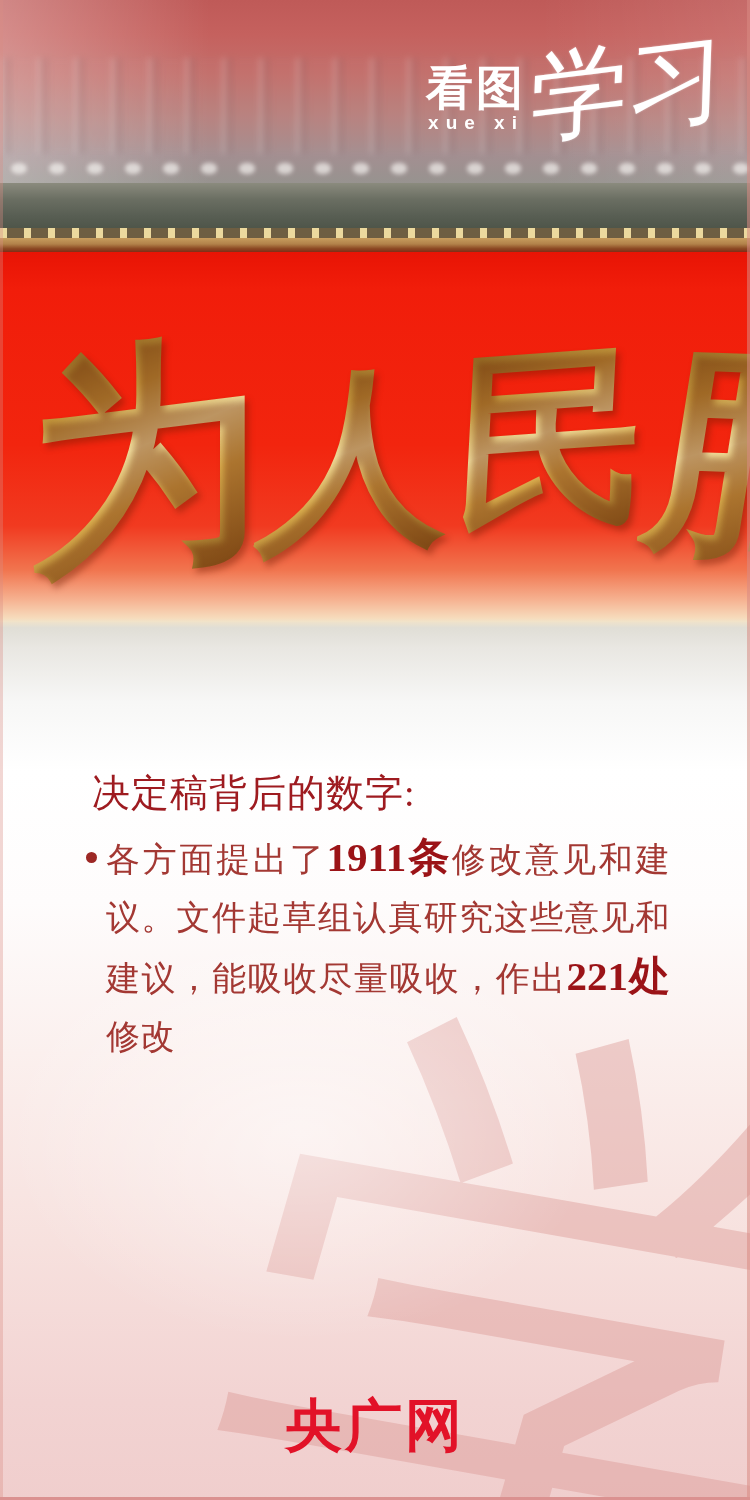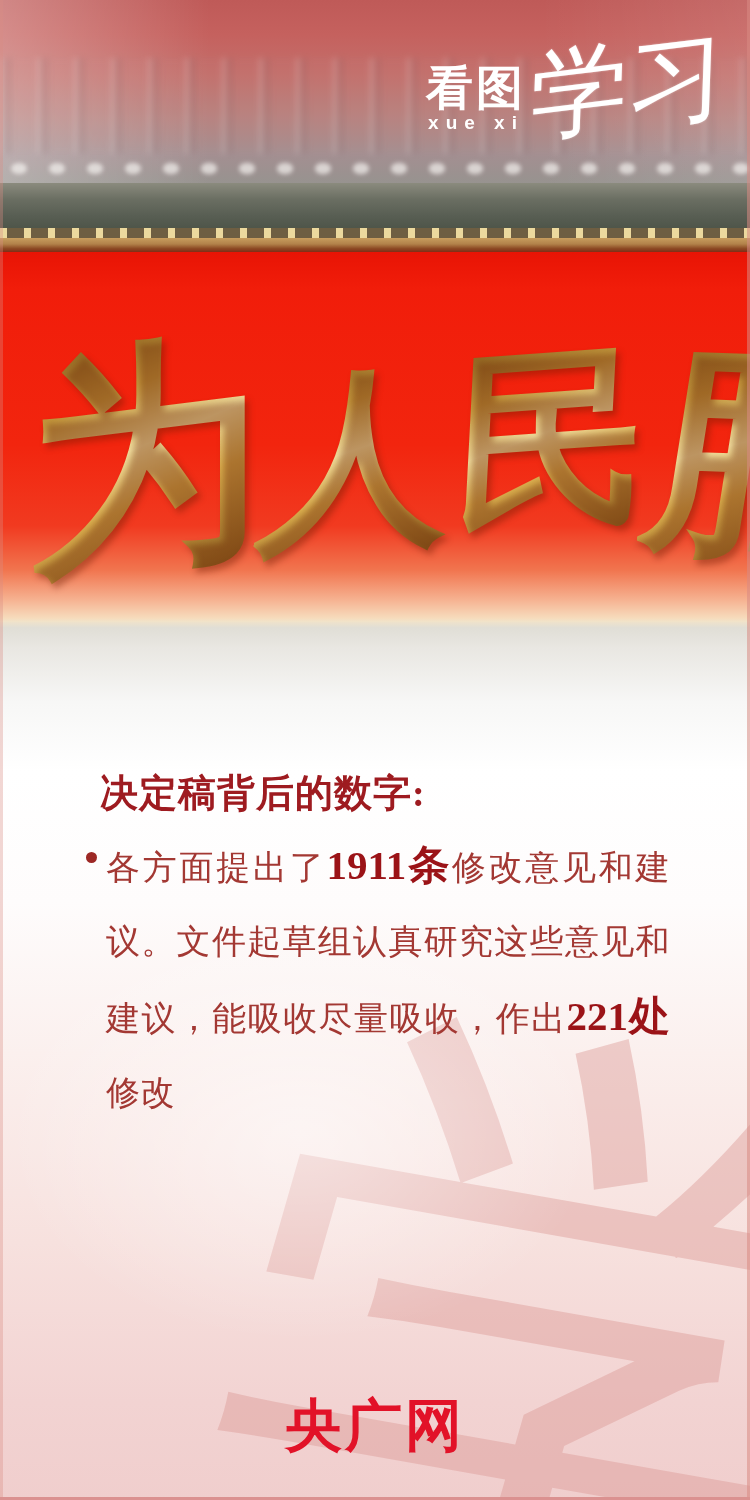--- a/index.html
+++ b/index.html
@@ -21,21 +21,21 @@
     background-size:38px 30px;background-repeat:repeat-x;background-position:0 100%;}
   .dark-band{top:183px;height:47px;
     background:linear-gradient(180deg,#8b8b7e 0%,#6a6e62 35%,#585e53 70%,#4d5448 100%);filter:blur(.5px);}
   .gold-dots{top:228px;height:11px;filter:blur(.6px);
     background:repeating-linear-gradient(90deg,#ecd99e 0 7px,#6e5e42 7px 24px);}
   .beam{top:238px;height:15px;
     background:linear-gradient(180deg,#c79d5e 0%,#b2824a 40%,#8d4a24 70%,#7c2414 100%);}
   .red-wall{top:252px;height:370px;
     background:linear-gradient(180deg,#e81405 0%,#f11d0a 10%,#f2250e 52%,#f13a20 74%,#f1754f 86%,#f6b291 94%,#f6dcbd 99%,#f0e4cb 100%);}
   
-  .brand{position:absolute;top:38px;right:24px;display:flex;align-items:center;color:#ffffff;}
+  .brand{position:absolute;top:38px;right:24px;display:flex;align-items:flex-end;color:#ffffff;}
   .brand-left{margin-top:26px;text-align:center;}
   .brand-title{font-size:47px;font-weight:bold;font-family:"Liberation Sans",sans-serif;letter-spacing:3px;line-height:1.0;}
   .brand-subtitle{font-size:19px;font-weight:bold;font-family:"Liberation Sans",sans-serif;letter-spacing:7px;margin-top:1px;}
   .brand-script{font-size:98px;line-height:.95;margin-left:4px;transform:rotate(-7deg) skewX(-9deg);
     font-family:"DejaVu Serif",serif;text-shadow:0 0 2px rgba(255,255,255,.5);}
   
   .banner{position:absolute;top:292px;left:26px;width:700px;height:320px;
     display:flex;justify-content:space-between;align-items:flex-start;font-family:"DejaVu Serif",serif;}
   .bc{font-weight:bold;display:inline-block;
     background:linear-gradient(163deg,#7e5418 8%,#c59a3e 30%,#f3e09e 46%,#d8ac4c 60%,#8a5f1e 88%);
@@ -45,27 +45,27 @@
   .bc1{font-size:192px;transform:rotate(-2deg) skewX(-7deg) translateY(40px);}
   .bc2{font-size:196px;transform:rotate(-4deg) skewX(-7deg) translateY(18px);}
   .bc3{font-size:230px;transform:rotate(2deg) skewX(-7deg) translateY(4px);}
   
   .content{position:absolute;top:622px;left:0;width:750px;height:878px;overflow:hidden;
     background:linear-gradient(180deg,#efe2cb 0px,#e0ded6 6px,#e9e7e2 26px,#f7f7f6 80px,#ffffff 150px,#fefcfc 280px,#fbf0ee 430px,#f7e1de 620px,#f2d3d2 780px,#f0cecd 878px);}
   .content-sheen{position:absolute;inset:0;pointer-events:none;
     background:radial-gradient(ellipse 420px 300px at 40% 58%,rgba(255,255,255,.5),rgba(255,255,255,0) 70%);}
   .watermark{position:absolute;right:-175px;top:392px;font-size:700px;line-height:1;
     color:#db9793;opacity:.42;transform:rotate(10deg) skewX(-6deg);font-family:"DejaVu Serif",serif;pointer-events:none;}
-  .heading{position:absolute;left:100px;top:146px;margin:0;font-size:38px;font-weight:bold;
+  .heading{position:absolute;left:92px;top:146px;margin:0;font-size:38px;font-weight:normal;
     color:#9e1b20;letter-spacing:1px;}
   .bullet{position:absolute;left:84px;width:586px;}
   .bullet-1{top:206px;}
   .bullet-2{top:404px;}
   .bullet .dot{position:absolute;left:2px;top:24px;width:11px;height:11px;border-radius:50%;background:#9d2825;}
-  .bullet p{margin:0;padding-left:22px;font-size:34px;line-height:74px;color:#a33833;
+  .bullet p{margin:0;padding-left:22px;font-size:34px;line-height:58px;color:#a33833;
     text-align:justify;letter-spacing:.5px;}
   .bullet p .num{font-size:41px;font-weight:bold;color:#9b1317;font-family:"Liberation Serif",serif;letter-spacing:0;}
   .footer-logo{position:absolute;left:0;top:766px;width:100%;margin:0;text-align:center;
     font-size:57px;font-weight:bold;color:#e21228;font-family:"Liberation Sans",sans-serif;letter-spacing:3px;}
   
   .frame{position:absolute;inset:0;pointer-events:none;
     box-shadow:inset -3px 0 0 rgba(217,139,132,.55), inset 3px 0 0 rgba(217,139,132,.35);}
   .bottom-line{position:absolute;left:0;right:0;bottom:0;height:3px;background:#db9190;}
 </style>
 </head>

